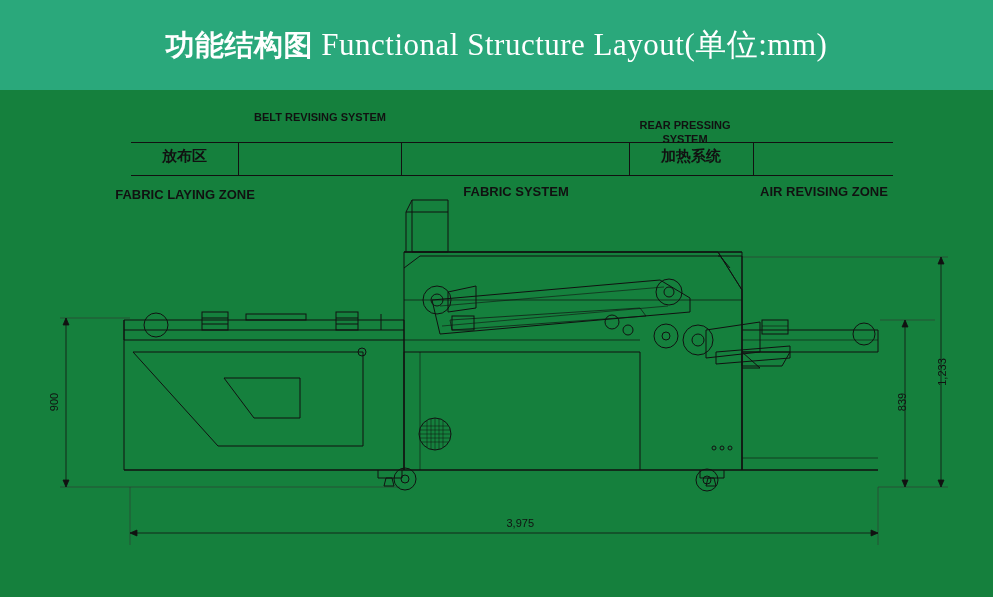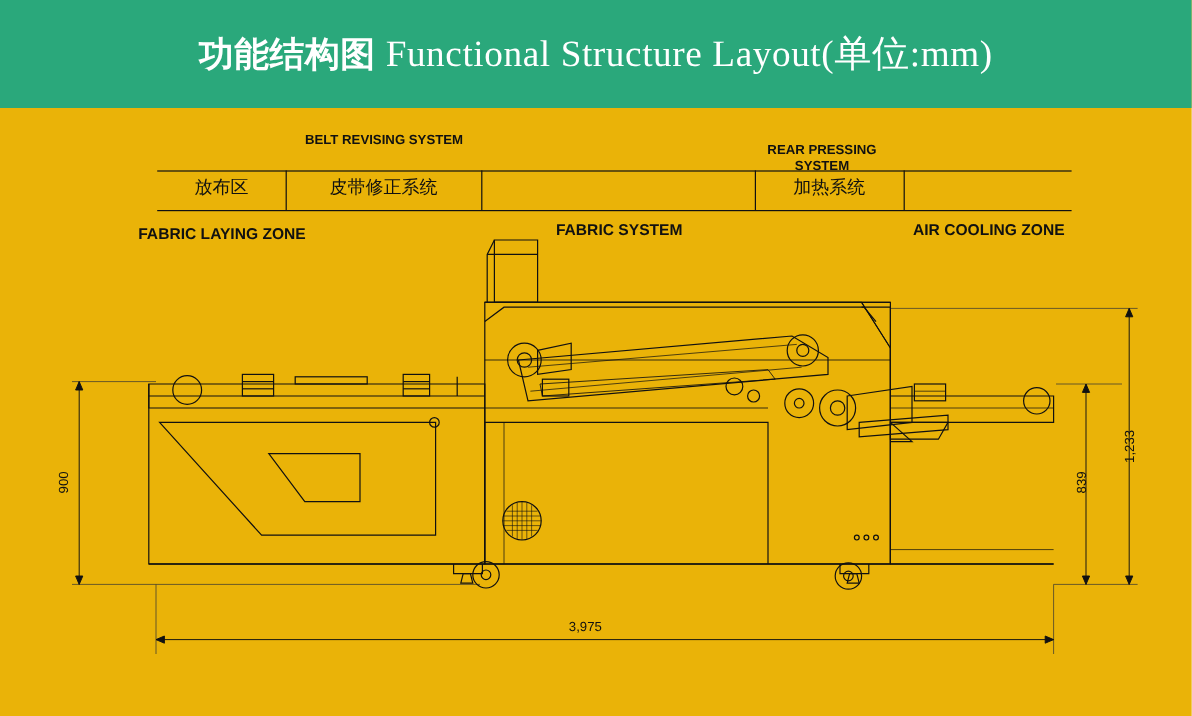--- a/index.html
+++ b/index.html
@@ -11,21 +11,21 @@
     width: 993px;
     height: 597px;
     font-family: "Liberation Sans", sans-serif;
     overflow: hidden;
     position: relative;
   }
   #page {
     position: relative;
     width: 993px;
     height: 597px;
-    background: #eab308;
+    background: #15803d;
   }
   
   .banner {
     position: absolute;
     left: 0;
     top: 0;
     width: 993px;
     height: 90px;
     background: #2aa87b;
     display: flex;
@@ -60,20 +60,21 @@
     text-align: center;
     line-height: 14px;
   }
   .zone-cn {
     position: absolute;
     font-size: 15px;
     color: #111;
     text-align: center;
     font-family: "DejaVu Sans", sans-serif;
     white-space: nowrap;
+    font-weight: bold;
   }
   .zone-bot-label {
     position: absolute;
     font-size: 13px;
     font-weight: bold;
     color: #111;
     text-align: center;
     line-height: 14px;
   }
   .zone-hline {
@@ -125,26 +126,25 @@
 
     <div class="zone-hline" style="left:131px; top:52px; width:762px;"></div>
     <div class="zone-hline" style="left:131px; top:85px; width:762px;"></div>
 
     <div class="zone-vline" style="left:238px; top:52px; height:33px;"></div>
     <div class="zone-vline" style="left:401px; top:52px; height:33px;"></div>
     <div class="zone-vline" style="left:629px; top:52px; height:33px;"></div>
     <div class="zone-vline" style="left:753px; top:52px; height:33px;"></div>
 
     <div class="zone-cn" style="left:131px; top:57px; width:107px;">放布区</div>
-    <div class="zone-cn" style="left:238px; top:57px; width:163px;">皮带修正系统</div>
     <div class="zone-cn" style="left:629px; top:57px; width:124px;">加热系统</div>
 
     <div class="zone-bot-label" style="left:110px; top:98px; width:150px;">FABRIC LAYING ZONE</div>
     <div class="zone-bot-label" style="left:440px; top:95px; width:152px;">FABRIC SYSTEM</div>
-    <div class="zone-bot-label" style="left:748px; top:95px; width:152px;">AIR COOLING ZONE</div>
+    <div class="zone-bot-label" style="left:748px; top:95px; width:152px;">AIR REVISING ZONE</div>
   </div>
 
   <svg id="drawing" viewBox="0 0 993 597">
     <g fill="none" stroke="#111111" stroke-width="1" stroke-linejoin="miter" stroke-linecap="butt">
 
       <g stroke="#333333" stroke-width="0.6">
 
         <line x1="60" y1="318" x2="130" y2="318"></line>
         <line x1="60" y1="487" x2="400" y2="487"></line>
 
@@ -278,15 +278,15 @@
       <line x1="742" y1="470" x2="878" y2="470"></line>
     </g>
   </svg>
 
   <div class="dim-text vert" style="left:32px; top:396px; width:44px; text-align:center;">900</div>
 
   <div class="dim-text vert" style="left:912px; top:366px; width:60px; text-align:center;">1,233</div>
 
   <div class="dim-text vert" style="left:878px; top:396px; width:48px; text-align:center;">839</div>
 
-  <div class="dim-text" style="left:474px; top:517px; width:60px; text-align:left;">3,975</div>
+  <div class="dim-text" style="left:474px; top:517px; width:60px; text-align:right;">3,975</div>
 
 </div>
 
 </body></html>

